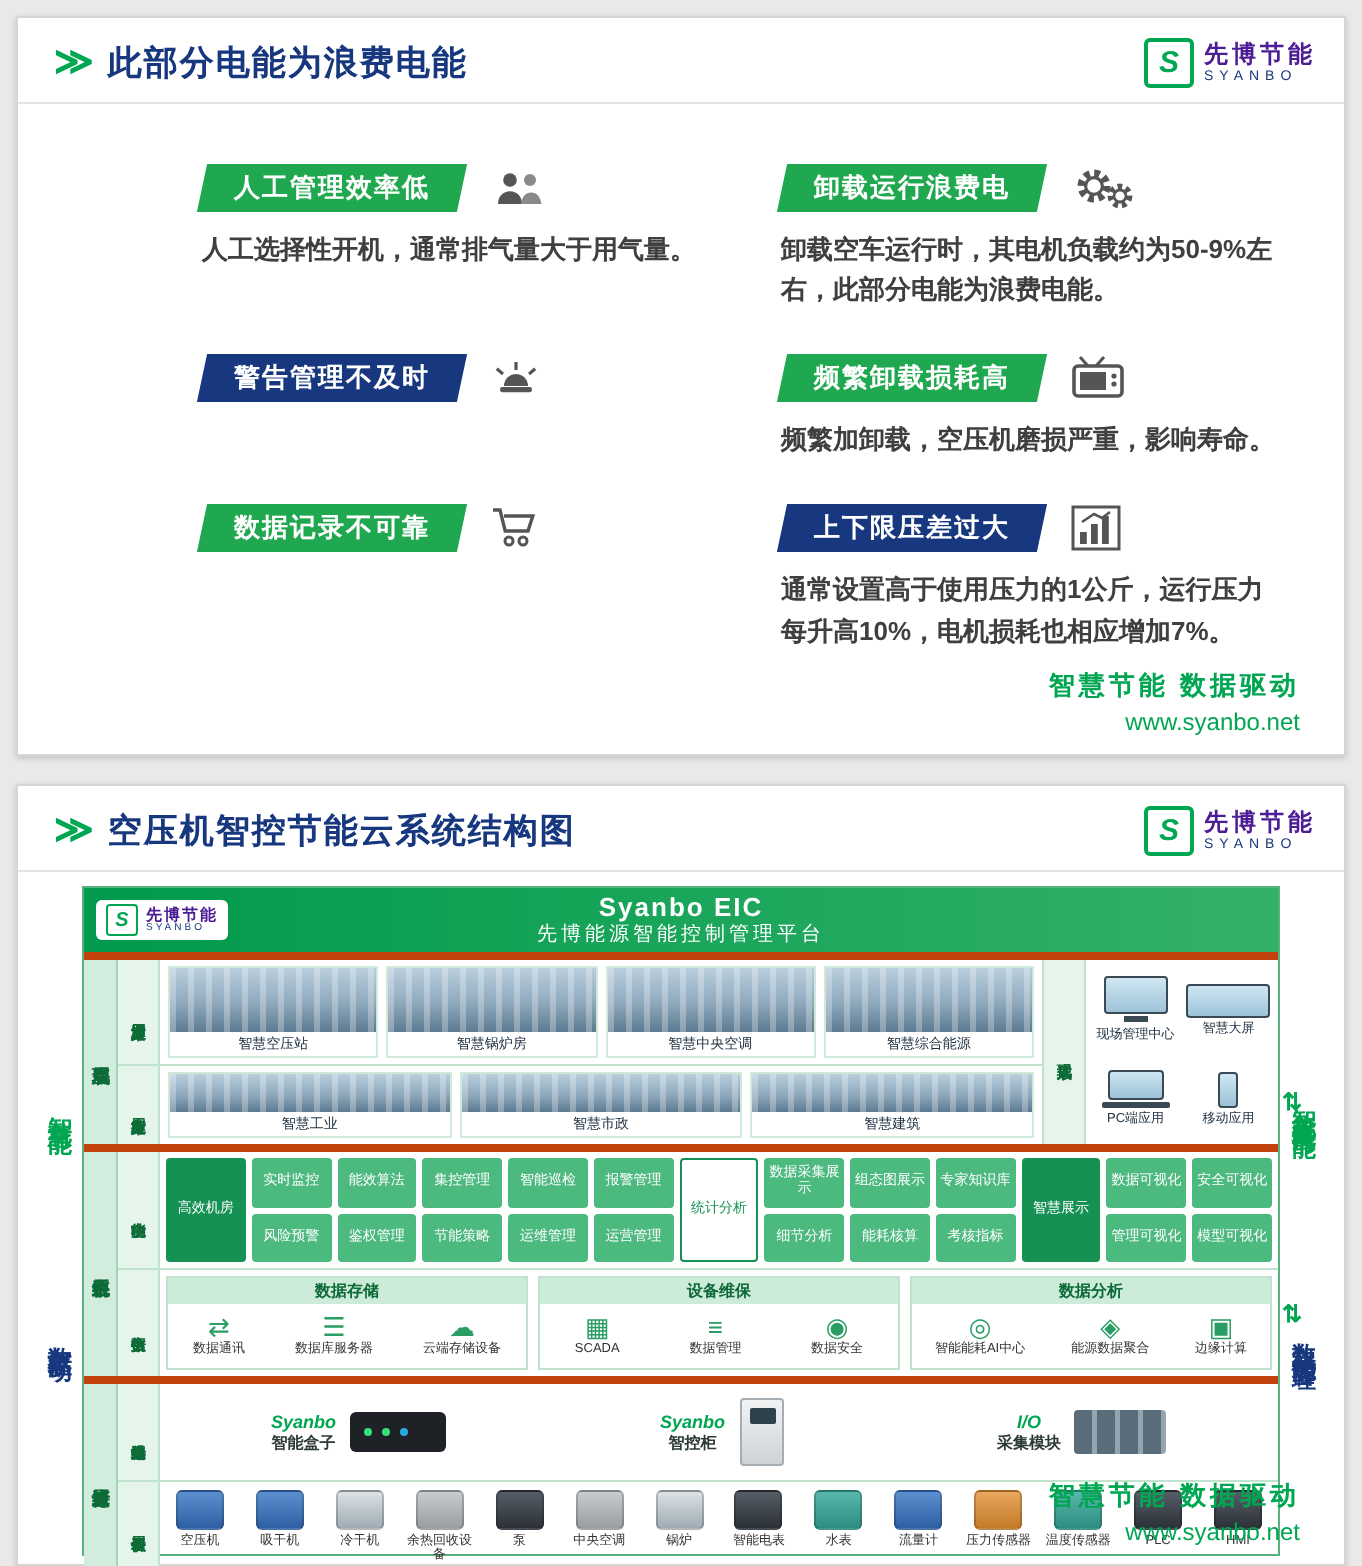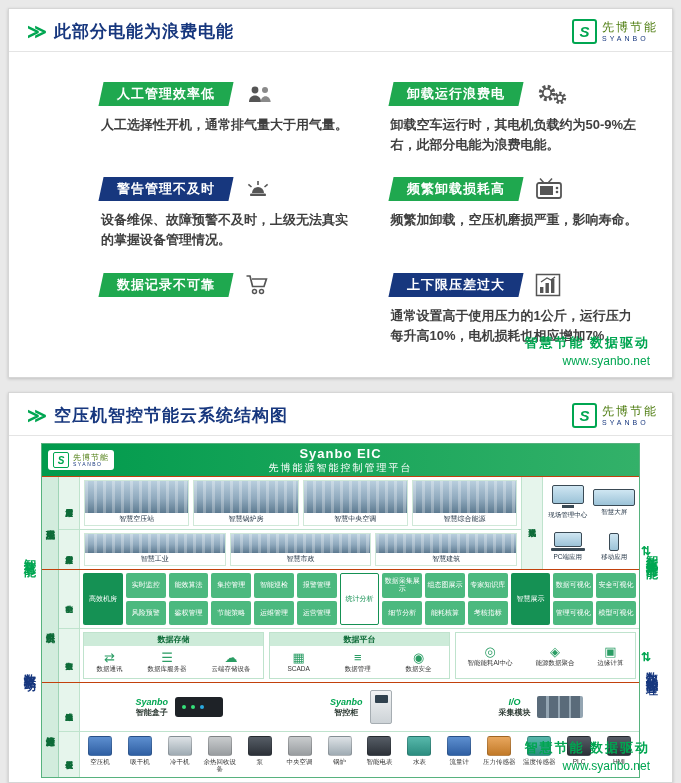--- a/index.html
+++ b/index.html
@@ -25,21 +25,21 @@
     border-bottom:1px solid #e4e4e4;
   }
   .chev { color:#00a651; font-weight:bold; font-size:19px; margin-right:7px; line-height:1; }
   .slide-title { color:#17377e; font-size:17px; font-weight:bold; letter-spacing:1px; flex:1; }
   .logo { display:flex; align-items:center; gap:5px; }
   .logo-mark {
     width:25px; height:25px; border:2px solid #00a651; border-radius:3px;
     display:flex; align-items:center; justify-content:center;
     color:#00a651; font-weight:bold; font-style:italic; font-size:15px;
   }
-  .logo-cn { color:#4d7c0f; font-size:12px; font-weight:normal; letter-spacing:2px; line-height:1.15; }
+  .logo-cn { color:#4c1d95; font-size:12px; font-weight:bold; letter-spacing:2px; line-height:1.15; }
   .logo-en { color:#17377e; font-size:7px; letter-spacing:3px; line-height:1; }
 
   .slide-foot { position:absolute; right:22px; bottom:9px; text-align:right; z-index:9; }
   .foot-slogan { color:#00a651; font-size:13px; font-weight:bold; letter-spacing:2px; }
   .foot-url { color:#00a651; font-size:12px; margin-top:2px; }
 
   
   .pain-grid {
     display:grid; grid-template-columns:1fr 1fr;
     gap:22px 42px; padding:30px 34px 0 92px;
@@ -73,21 +73,21 @@
   }
   .banner-logo { background:#fff; border-radius:3px; padding:2px 5px; display:flex; align-items:center; gap:4px; z-index:2; }
   .banner .logo-mark { width:16px; height:16px; font-size:10px; border-width:1.5px; border-radius:2px; }
   .banner .logo-cn { font-size:8px; letter-spacing:1px; }
   .banner .logo-en { font-size:5px; letter-spacing:1.5px; }
   .banner-text { position:absolute; left:0; right:0; text-align:center; color:#fff; }
   .banner-l1 { font-size:13px; font-weight:bold; letter-spacing:1px; line-height:1.2; }
   .banner-l2 { font-size:10px; letter-spacing:2px; line-height:1.15; }
 
   .layers { flex:1; display:flex; flex-direction:column; }
-  .lgroup { display:flex; border-top:1px solid #c2410c; }
+  .lgroup { display:flex; border-top:4px solid #c2410c; }
   .lgroup.g3 { flex:1; }
   .llabel {
     width:17px; background:#d2ecdd; color:#0d6b38; border-right:1px solid #9fd4b6;
     writing-mode:vertical-rl; text-orientation:upright;
     font-size:9px; font-weight:bold;
     display:flex; align-items:center; justify-content:center;
   }
   .lmain { flex:1; display:flex; flex-direction:column; min-width:0; }
   .srow { display:flex; border-top:1px solid #bfe3cd; min-width:0; }
   .srow:first-child { border-top:none; }
@@ -227,21 +227,20 @@
         <span class="picon">
           <svg width="26" height="22" viewBox="0 0 26 22">
               <path d="M7 15a6 6 0 0 1 12 0z" fill="#555"></path>
               <rect x="5" y="15.5" width="16" height="2.6" rx="1.2" fill="#555"></rect>
               <line x1="13" y1="7" x2="13" y2="3" stroke="#555" stroke-width="1.6"></line>
               <line x1="6.5" y1="9" x2="3.4" y2="6.4" stroke="#555" stroke-width="1.6"></line>
               <line x1="19.5" y1="9" x2="22.6" y2="6.4" stroke="#555" stroke-width="1.6"></line>
             </svg>
         </span>
       </div>
-      <div class="pain-text">设备维保、故障预警不及时，上级无法真实的掌握设备管理情况。</div>
     </div>
 
     <div>
       <div class="badge-row">
         <div class="badge green">
             <span>频繁卸载损耗高</span>
           </div>
         <span class="picon">
           <svg width="28" height="24" viewBox="0 0 28 24">
               <line x1="9" y1="6" x2="5" y2="1.5" stroke="#555" stroke-width="1.5"></line>
@@ -503,40 +502,41 @@
                         <div class="dcap">数据库服务器</div>
                       </div>
 
                       <div class="ditem">
                         <div class="dglyph">☁</div>
                         <div class="dcap">云端存储设备</div>
                       </div>
                     </div>
                 </div>
                 <div class="dgroup">
-                  <div class="dheader">数据平台</div>
+                  <div class="dheader">设备维保</div>
                   <div class="ditems">
 
                       <div class="ditem">
                         <div class="dglyph">▦</div>
                         <div class="dcap">SCADA</div>
                       </div>
 
                       <div class="ditem">
                         <div class="dglyph">≡</div>
                         <div class="dcap">数据管理</div>
                       </div>
 
                       <div class="ditem">
                         <div class="dglyph">◉</div>
                         <div class="dcap">数据安全</div>
                       </div>
                     </div>
                 </div>
                 <div class="dgroup">
+                  <div class="dheader">数据分析</div>
                   <div class="ditems">
 
                       <div class="ditem">
                         <div class="dglyph">◎</div>
                         <div class="dcap">智能能耗AI中心</div>
                       </div>
 
                       <div class="ditem">
                         <div class="dglyph">◈</div>
                         <div class="dcap">能源数据聚合</div>

